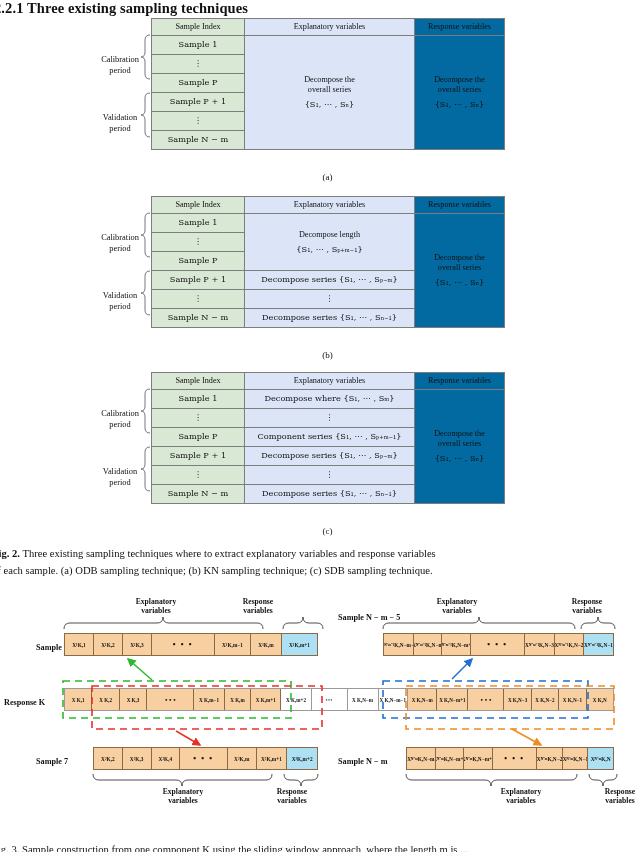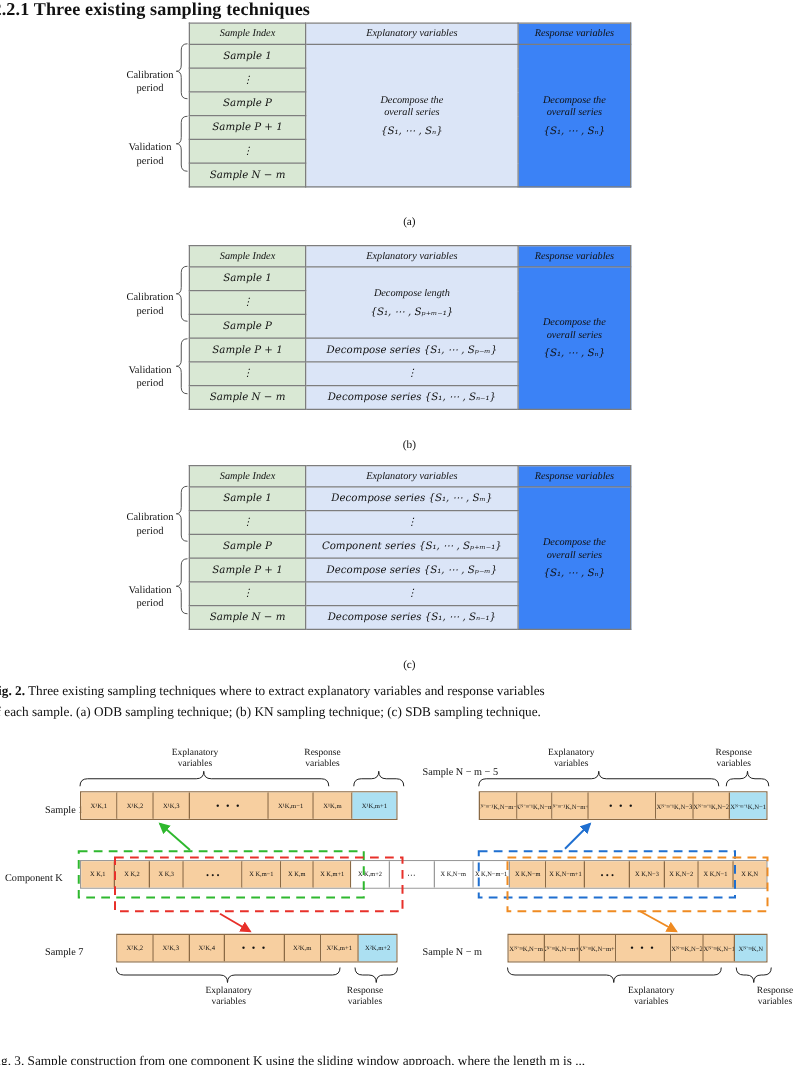--- a/index.html
+++ b/index.html
@@ -12,35 +12,35 @@
     -webkit-font-smoothing:antialiased;
   }
   .sec-title{
     position:absolute; left:-6px; top:0px;
     font-size:14.5px; font-weight:bold; letter-spacing:.1px;
     white-space:nowrap;
   }
 
   
   .tbl-wrap{position:absolute; left:151px; width:353px;}
-  table.fig{border-collapse:collapse; width:353px; table-layout:fixed;font-style:italic;}
+  table.fig{border-collapse:collapse; width:353px; table-layout:fixed;}
   table.fig td, table.fig th{
     border:1px solid #7d7d7d;
     font-weight:normal;
     font-size:8.2px;
     text-align:center;
     vertical-align:middle;
     padding:0 2px;
     line-height:1.15;
   }
   col.c1{width:93px;} col.c2{width:170px;} col.c3{width:90px;}
   .hd{height:16px;}
   .g{background:#d9e8d4;}
   .b{background:#dbe5f7;}
-  .p{background:#3b82f6;}
+  .p{background:#0369a1;}
   .row{height:19px;}
   .vd{font-size:9px; line-height:.7; letter-spacing:0; }
   .math{font-family:"DejaVu Serif", serif;}
 
   
   .per-lbl{
     position:absolute; font-size:8.4px; text-align:center; line-height:1.25;
     white-space:nowrap;
   }
 
@@ -50,21 +50,21 @@
   }
 
   
   .caption{
     position:absolute; left:-8px; width:648px;
     font-size:10.6px; line-height:1.55;
   }
   .caption b{font-weight:bold;}
 
   
-  .sch{position:absolute; left:0; top:595px; width:640px; height:245px;}
+  .sch{position:absolute; left:0; top:595px; width:640px; height:245px;font-weight:bold;}
   .cellrow{position:absolute; display:flex; border:1px solid #8a6a45; box-sizing:border-box;}
   .cellrow .cell{
     border-right:1px solid #8a6a45;
     background:#f7cfa0;
     font-size:5.3px;
     display:flex; align-items:center; justify-content:center;
     box-sizing:border-box;
     overflow:hidden;
     white-space:nowrap;
   }
@@ -213,21 +213,21 @@
         <col class="c3">
       </colgroup>
     <tbody>
       <tr>
         <th class="g hd">Sample Index</th>
         <th class="b hd">Explanatory variables</th>
         <th class="p hd">Response variables</th>
       </tr>
       <tr class="row">
         <td class="g math">Sample  1</td>
-        <td class="b math">Decompose series  {S₁, ⋯ , Sₘ}</td>
+        <td class="b math">Decompose where  {S₁, ⋯ , Sₘ}</td>
         <td class="p" rowspan="6">
           <div>Decompose the</div>
           <div>overall series</div>
           <div style="height:6px"></div>
           <div class="math">{S₁, ⋯ , Sₙ}</div>
         </td>
       </tr>
       <tr class="row">
         <td class="g vd">⋮</td>
         <td class="b vd">⋮</td>
@@ -287,21 +287,21 @@
   <div class="cellrow" style="left:383px; top:38px; width:231px; height:23px;">
     <div class="cell" style="width:30px">Xᴺ⁻ᵐ⁻¹K,N−m−1</div>
     <div class="cell" style="width:28px">Xᴺ⁻ᵐ⁻¹K,N−m</div>
     <div class="cell" style="width:29px">Xᴺ⁻ᵐ⁻¹K,N−m+1</div>
     <div class="cell dots" style="width:54px">• • •</div>
     <div class="cell" style="width:30px">Xᴺ⁻ᵐ⁻¹K,N−3</div>
     <div class="cell" style="width:29px">Xᴺ⁻ᵐ⁻¹K,N−2</div>
     <div class="cell resp" style="width:29px">Xᴺ⁻ᵐ⁻¹K,N−1</div>
   </div>
 
-  <div class="sm-lbl" style="left:4px; top:103px;">Component  K</div>
+  <div class="sm-lbl" style="left:4px; top:103px;">Response  K</div>
   <div class="strip" style="left:64px; top:93px; width:550px; height:23px;">
     <div class="cell orange" style="width:29px">X K,1</div>
     <div class="cell orange" style="width:29px">X K,2</div>
     <div class="cell orange" style="width:29px">X K,3</div>
     <div class="cell orange dots" style="width:50px">• • •</div>
     <div class="cell orange" style="width:32px">X K,m−1</div>
     <div class="cell orange" style="width:28px">X K,m</div>
     <div class="cell orange" style="width:32px">X K,m+1</div>
     <div class="cell" style="width:32px">X K,m+2</div>
     <div class="cell dots" style="width:38px">⋯</div>

